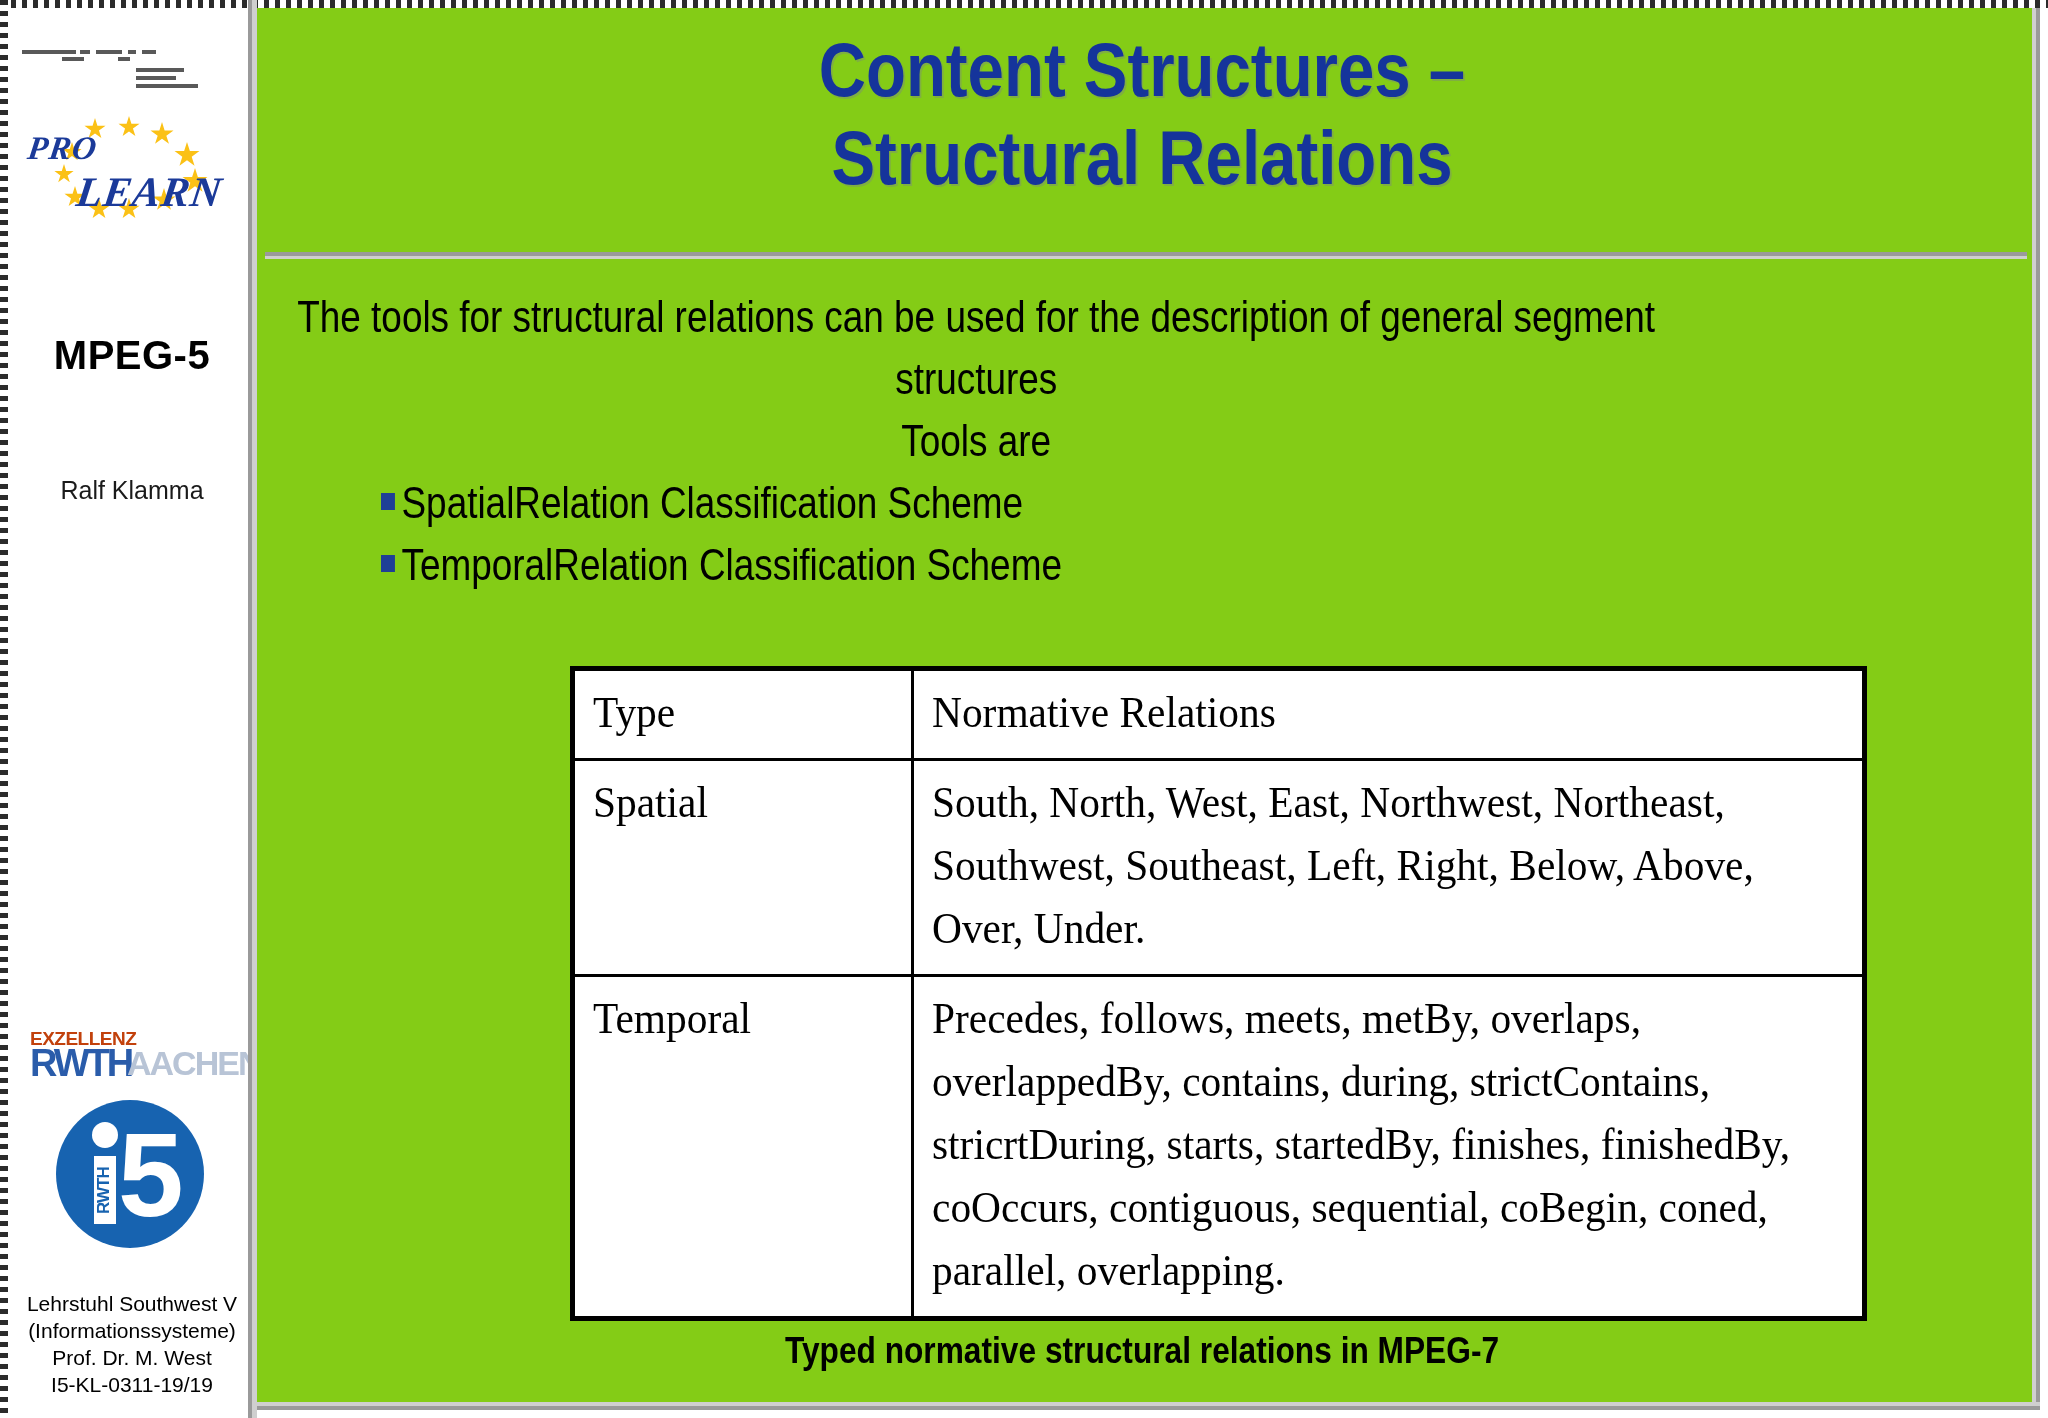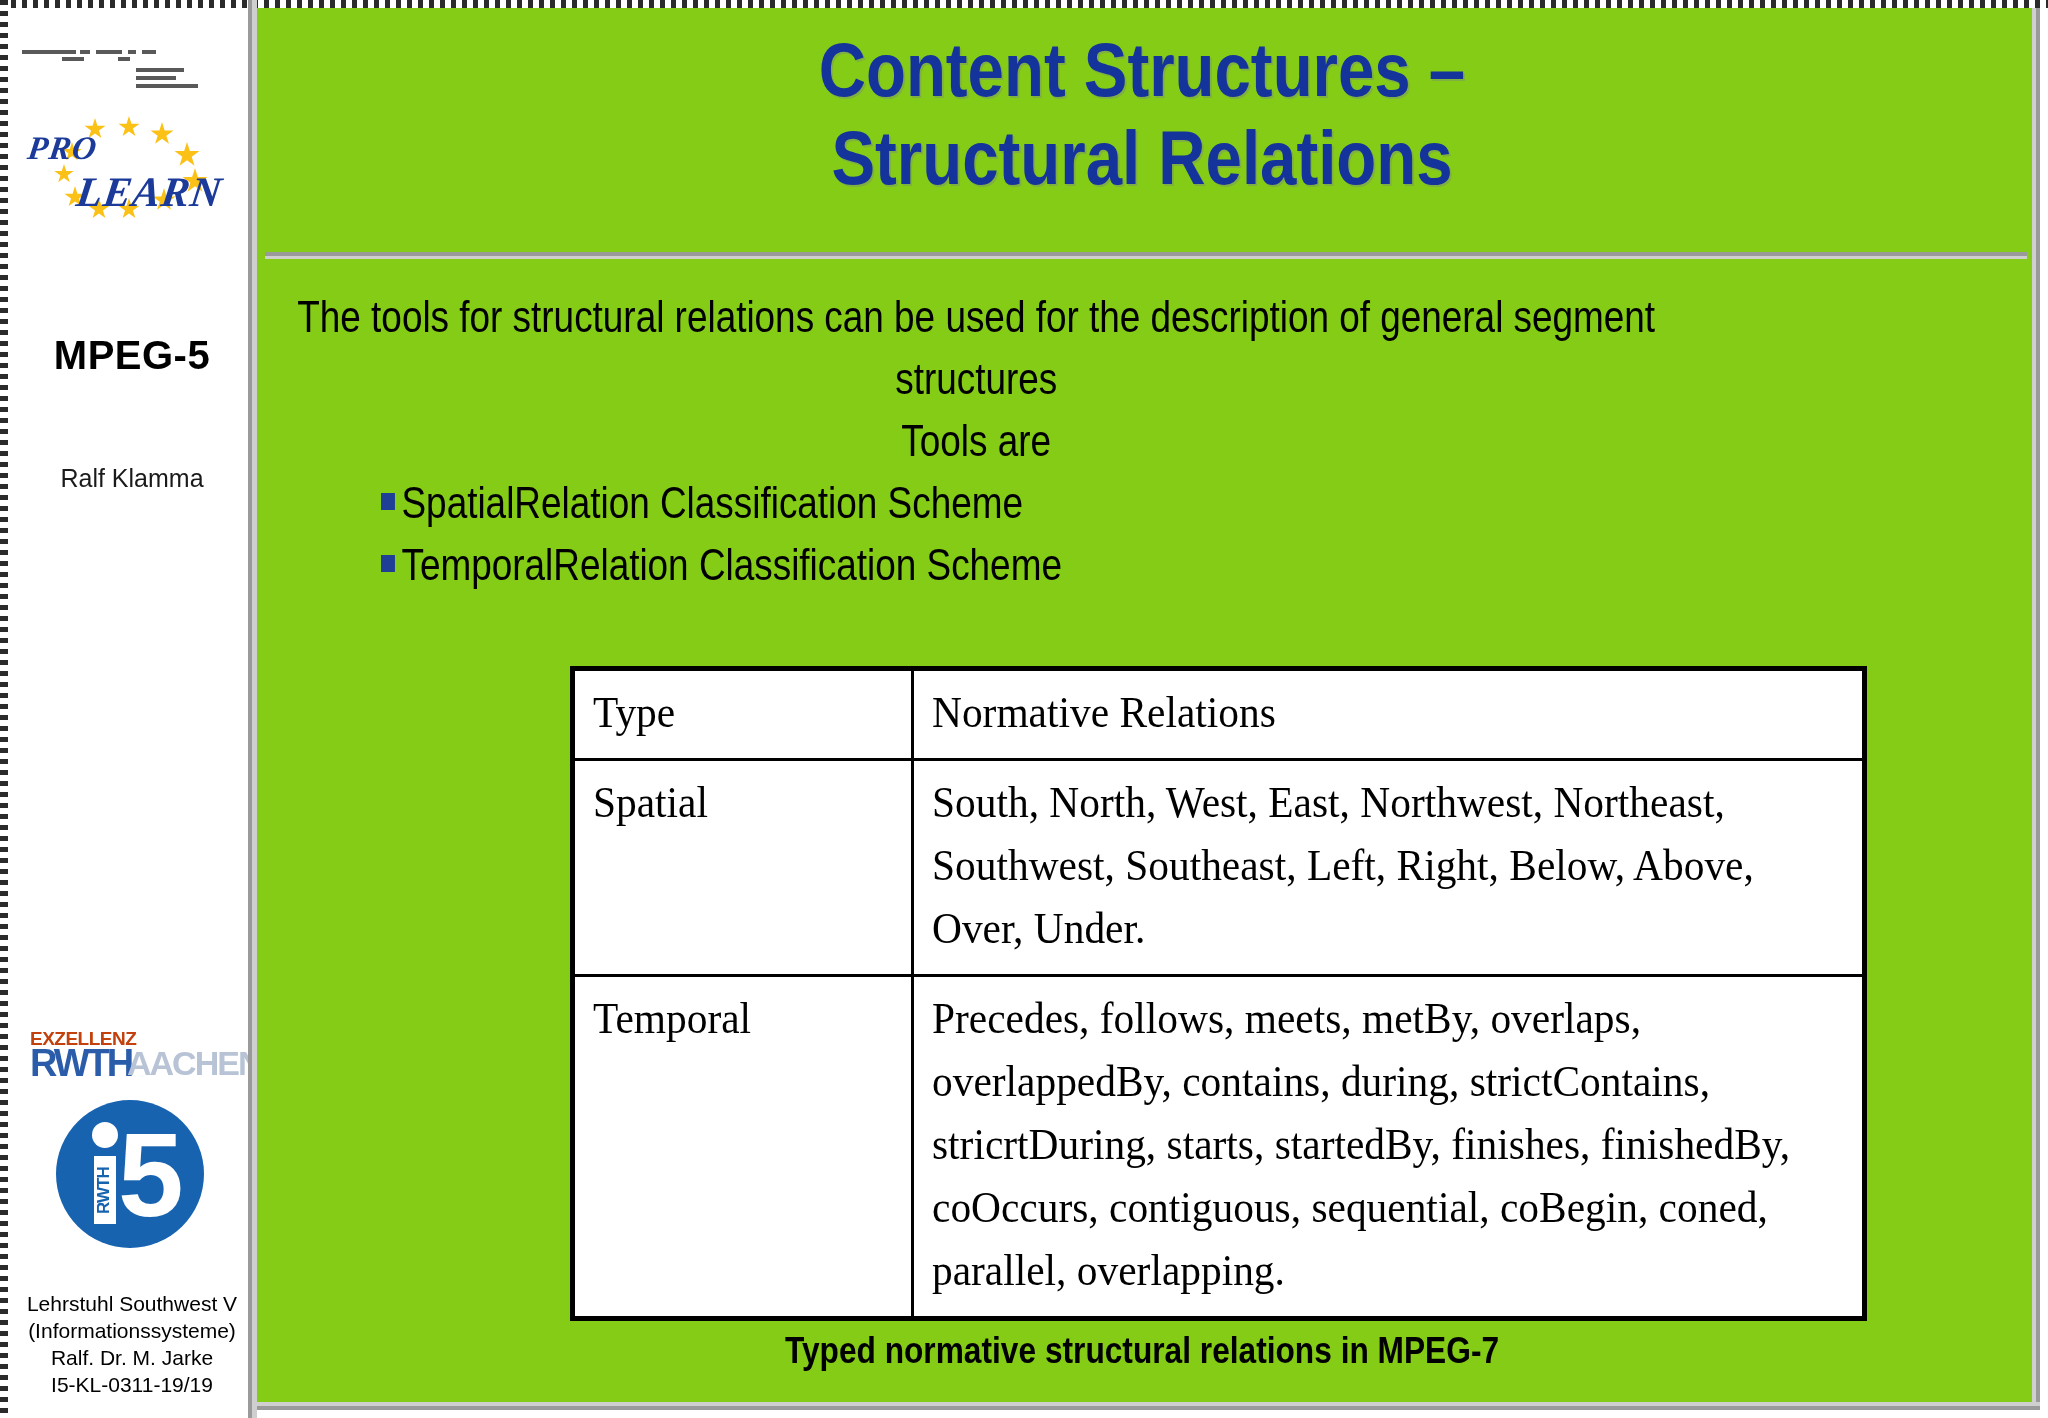--- a/index.html
+++ b/index.html
@@ -112,21 +112,21 @@
     text-align: center;
     font-family: "Liberation Sans", sans-serif;
     font-weight: bold;
     font-size: 40px;
     color: #000000;
     letter-spacing: 0.5px;
   }
   .author {
     position: absolute;
     left: 0;
-    top: 456px;
+    top: 468px;
     width: 248px;
     text-align: center;
     font-family: "Liberation Sans", sans-serif;
     font-size: 25px;
     color: #1a1a1a;
   }
 
   
   .rwth-mark {
     position: absolute;
@@ -403,21 +403,21 @@
     <div class="i5-logo">
       <div class="i5-dot"></div>
       <div class="i5-stem"></div>
       <div class="i5-rwth-vert">RWTH</div>
       <div class="i5-five">5</div>
     </div>
 
     <div class="chair-info">
       <div>Lehrstuhl Southwest V</div>
       <div>(Informationssysteme)</div>
-      <div>Ralf. Dr. M. Jarke</div>
+      <div>Prof. Dr. M. West</div>
       <div>I5-KL-0311-19/19</div>
     </div>
   </div>
 
   <div class="sidebar-divider"></div>
 
   <div class="main">
 
     <div class="slide-title">
       <div>Content Structures –</div>

